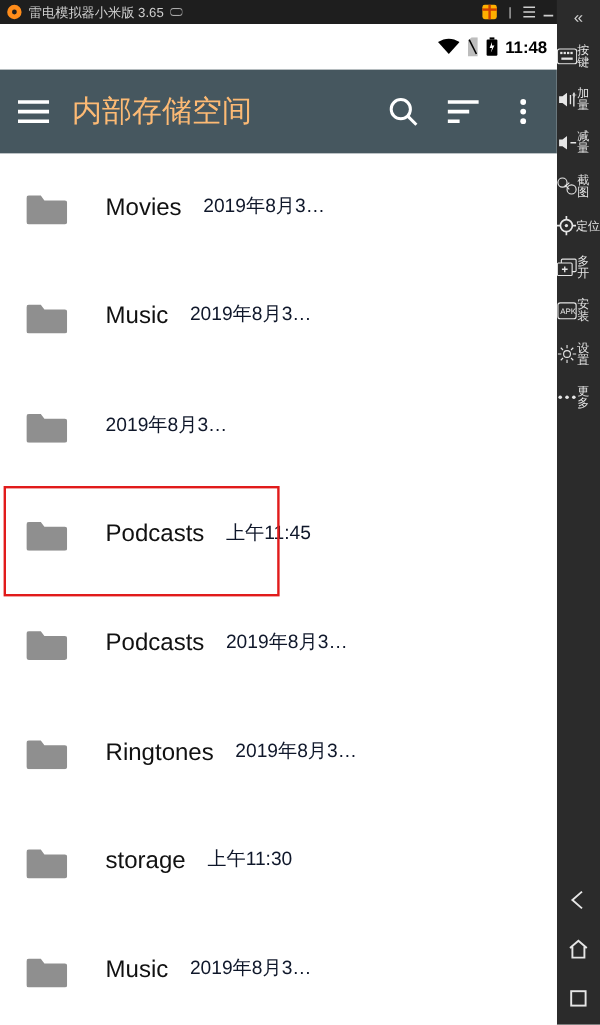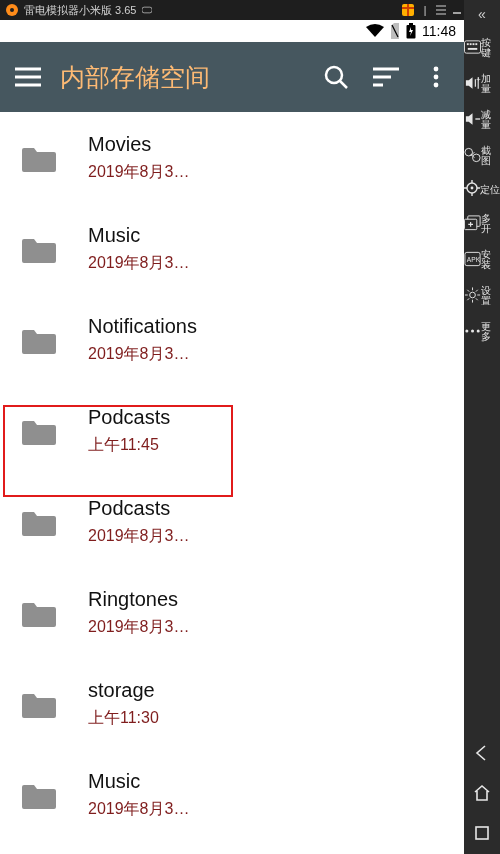--- a/index.html
+++ b/index.html
@@ -115,30 +115,30 @@
     position: absolute;
     left: 0; top: 20px;
     right: 36px;
     bottom: 0;
     display: flex;
     flex-direction: column;
     background: #fff;
   }
 
   .statusbar {
-    height: 22px;
+    height: 38px;
     background: #ffffff;
     color: #000;
     display: flex;
     align-items: center;
     justify-content: flex-end;
     padding: 0 8px;
     gap: 6px;
     font-size: 14px;
-    font-weight: 400;
+    font-weight: 700;
   }
   .statusbar svg { fill: #000; }
   .statusbar .batt {
     display: inline-flex;
     align-items: center;
   }
 
   .toolbar {
     height: 70px;
     background: #46575f;
@@ -176,30 +176,30 @@
     gap: 32px;
     color: #000;
     cursor: pointer;
   }
   .row .folder-ic {
     width: 34px; height: 28px;
     flex: 0 0 auto;
   }
   .row .folder-ic svg { fill: #8f8f8f; }
   .row .text {
-    display: flex; flex-direction: column; gap: 6px;
+    display: flex; flex-direction: row; gap: 18px;
     min-width: 0;
   }
   .row .name {
     font-size: 20px;
     color: #111;
   }
   .row .date {
     font-size: 16px;
-    color: #7f1d1d;
+    color: #0f172a;
     white-space: nowrap;
     overflow: hidden;
     text-overflow: ellipsis;
     max-width: 120px;
   }
 
   .highlight-box {
     position: absolute;
     left: 3px;
     top: 385px;
@@ -405,21 +405,20 @@
       <span class="text">
         <span class="name">Music</span>
         <span class="date">2019年8月3…</span>
       </span>
     </div>
     <div class="row">
       <span class="folder-ic"><svg width="34" height="28" viewBox="0 0 34 28">
             <path d="M2 4h10l3 4h17a2 2 0 0 1 2 2v16a2 2 0 0 1-2 2H2a2 2 0 0 1-2-2V6a2 2 0 0 1 2-2z"></path>
           </svg></span>
       <span class="text">
-        <span class="name">Notifications</span>
         <span class="date">2019年8月3…</span>
       </span>
     </div>
     <div class="row">
       <span class="folder-ic"><svg width="34" height="28" viewBox="0 0 34 28">
             <path d="M2 4h10l3 4h17a2 2 0 0 1 2 2v16a2 2 0 0 1-2 2H2a2 2 0 0 1-2-2V6a2 2 0 0 1 2-2z"></path>
           </svg></span>
       <span class="text">
         <span class="name">Podcasts</span>
         <span class="date">上午11:45</span>

